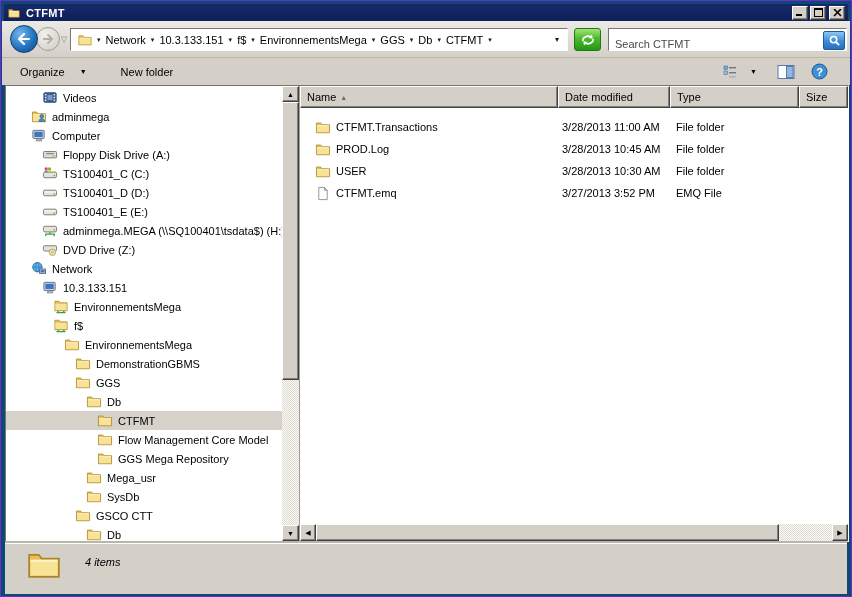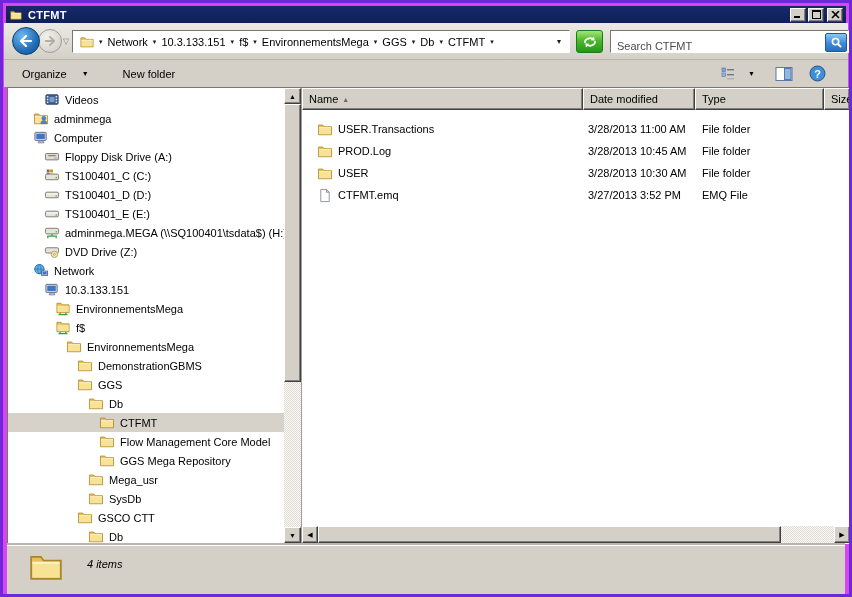--- a/index.html
+++ b/index.html
@@ -1,20 +1,20 @@
 <!DOCTYPE html>
 <html><head>
 <meta charset="utf-8">
 <style>
   html,body{margin:0;padding:0;background:#9a968e;}
   *{box-sizing:border-box;}
   .window{
     position:relative;width:852px;height:597px;
-    background:#d946ef;
-    border:3px solid #6d28d9;
+    background:#0c4a6e;
+    border:1px solid #6d28d9;
     font-family:"Liberation Sans",sans-serif;
     font-size:11px;color:#000;overflow:hidden;
   }
   
   .titlebar{
     position:absolute;left:3px;top:3px;right:3px;height:17px;
     background:linear-gradient(#17296a,#0e2058);
     display:flex;align-items:center;padding:0 3px;
   }
   .titlebar .ticon{width:14px;height:12px;margin-right:5px;flex:0 0 auto;}
@@ -111,21 +111,21 @@
   .hseg{
     background:#d4d0c8;border:1px solid;border-color:#fff #404040 #404040 #fff;
     box-shadow:inset -1px -1px 0 #808080;
     display:flex;align-items:center;padding:0 6px;gap:4px;white-space:nowrap;overflow:hidden;
   }
   .hseg .sort{font-size:7px;color:#6f6b63;}
   .file-rows{flex:1;padding-top:8px;overflow:hidden;}
   .file-row{height:22px;display:flex;align-items:center;}
   .cell-name{width:258px;display:flex;align-items:center;padding-left:15px;gap:5px;overflow:hidden;white-space:nowrap;}
   .cell-name .icon{width:16px;height:15px;flex:0 0 auto;}
-  .cell-date{width:112px;padding-left:4px;white-space:nowrap;margin-left:24px;}
+  .cell-date{width:112px;padding-left:4px;white-space:nowrap;}
   .cell-type{width:115px;padding-left:6px;white-space:nowrap;}
   .cell-size{flex:1;}
   .hscroll{height:17px;display:flex;flex:0 0 auto;
     background:repeating-conic-gradient(#fbfaf7 0% 25%,#dedbd2 0% 50%);background-size:2px 2px;}
   .hscroll .sb-btn{height:17px;width:16px;}
   .hscroll .sb-thumb{height:17px;width:463px;}
   
   .statusbar{
     position:absolute;left:4px;right:4px;top:542px;height:51px;
     background:#d4d0c8;border-top:1px solid #fff;
@@ -522,21 +522,21 @@
       <div class="vscroll">
         <span class="sb-btn">▲</span>
         <span class="sb-thumb" style="height:278px;"></span>
         <span style="flex:1"></span>
         <span class="sb-btn">▼</span>
       </div>
     </div>
 
     <div class="files-pane">
       <div class="list-header">
-        <span class="hseg" style="width:281px;">
+        <span class="hseg" style="width:258px;">
           <span>Name</span>
           <span class="sort">▲</span>
         </span>
         <span class="hseg" style="width:112px;text-align:center;">
           <span>Date modified</span>
         </span>
         <span class="hseg" style="width:129px;">
           <span>Type</span>
         </span>
         <span class="hseg" style="flex:1;">
@@ -546,21 +546,21 @@
       <div class="file-rows" id="file-rows">
           <div class="file-row">
             <span class="cell-name">
               <span class="icon">
                 <svg viewBox="0 0 16 16" width="100%" height="100%">
                   <path d="M1 3.2 h4.6 l1.3 1.8 H15 v8.6 H1 z" fill="#e8bf55" stroke="#a8862d" stroke-width="0.8"></path>
      <path d="M1.6 6 H14.4 V13 H1.6 z" fill="#f7e296"></path>
      <path d="M1.6 6 H14.4" stroke="#fdf3c9" stroke-width="1"></path>
                 </svg>
               </span>
-              <span>USER.Transactions</span>
+              <span>CTFMT.Transactions</span>
             </span>
             <span class="cell-date">3/28/2013 11:00 AM</span>
             <span class="cell-type">File folder</span>
             <span class="cell-size"></span>
           </div>
           <div class="file-row">
             <span class="cell-name">
               <span class="icon">
                 <svg viewBox="0 0 16 16" width="100%" height="100%">
                   <path d="M1 3.2 h4.6 l1.3 1.8 H15 v8.6 H1 z" fill="#e8bf55" stroke="#a8862d" stroke-width="0.8"></path>

